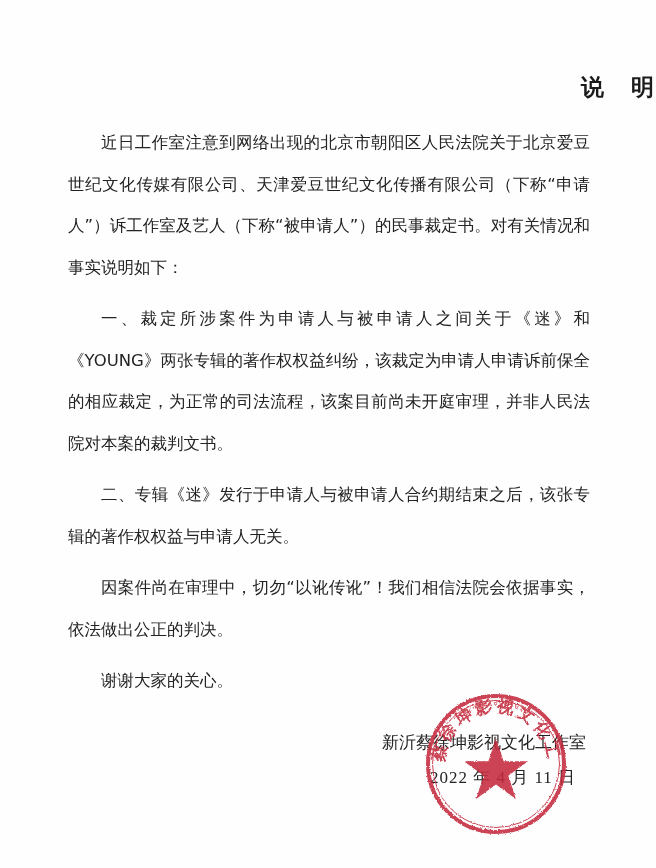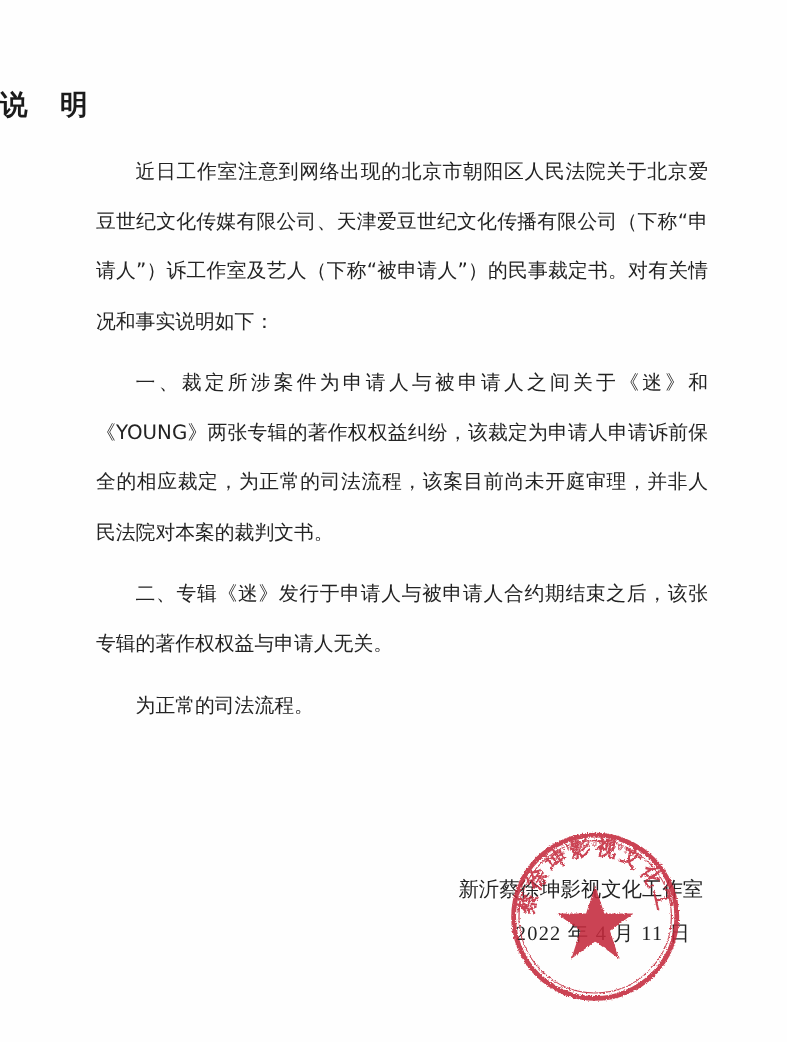--- a/index.html
+++ b/index.html
@@ -15,41 +15,41 @@
     width: 656px;
     height: 868px;
     background: #fefefe;
     overflow: hidden;
   }
   .doc-title {
     position: absolute;
     top: 72px;
     left: 0;
     width: 656px;
-    text-align: left;
+    text-align: right;
     font-size: 23px;
     font-weight: bold;
     letter-spacing: 2px;
     color: #1b1b1b;
     font-family: "DejaVu Sans", "Liberation Sans", sans-serif;
   }
   .body-block {
     position: absolute;
     top: 122px;
     left: 68px;
     width: 522px;
   }
   .para {
     font-size: 16.5px;
     line-height: 41.5px;
     color: #232323;
     text-align: justify;
     text-justify: inter-ideograph;
     text-indent: 2em;
-    margin: 0 0 10px 12px;
+    margin: 0 0 10px 0;
     font-family: "DejaVu Sans", "Liberation Sans", sans-serif;
   }
   .para.tight {
     margin-bottom: 0;
   }
   .sign-block {
     position: absolute;
     left: 68px;
     top: 726px;
     width: 522px;
@@ -89,21 +89,22 @@
 <body>
 
 <div class="page">
 
   <div class="doc-title">说　明</div>
 
   <div class="body-block">
     <p class="para">近日工作室注意到网络出现的北京市朝阳区人民法院关于北京爱豆世纪文化传媒有限公司、天津爱豆世纪文化传播有限公司（下称“申请人”）诉工作室及艺人（下称“被申请人”）的民事裁定书。对有关情况和事实说明如下：</p>
     <p class="para">一、裁定所涉案件为申请人与被申请人之间关于《迷》和《YOUNG》两张专辑的著作权权益纠纷，该裁定为申请人申请诉前保全的相应裁定，为正常的司法流程，该案目前尚未开庭审理，并非人民法院对本案的裁判文书。</p>
     <p class="para">二、专辑《迷》发行于申请人与被申请人合约期结束之后，该张专辑的著作权权益与申请人无关。</p>
-    <p class="para tight">为正常的司法流程。</p>
+    <p class="para">因案件尚在审理中，切勿“以讹传讹”！我们相信法院会依据事实，依法做出公正的判决。</p>
+    <p class="para tight">谢谢大家的关心。</p>
   </div>
 
   <div class="sign-block">
     <div class="sign-line">新沂蔡徐坤影视文化工作室</div>
     <div class="date-line">2022 年 4 月 11 日</div>
   </div>
 
   <div class="seal">
     <svg viewBox="0 0 144 144" xmlns="http://www.w3.org/2000/svg">
       <defs>

